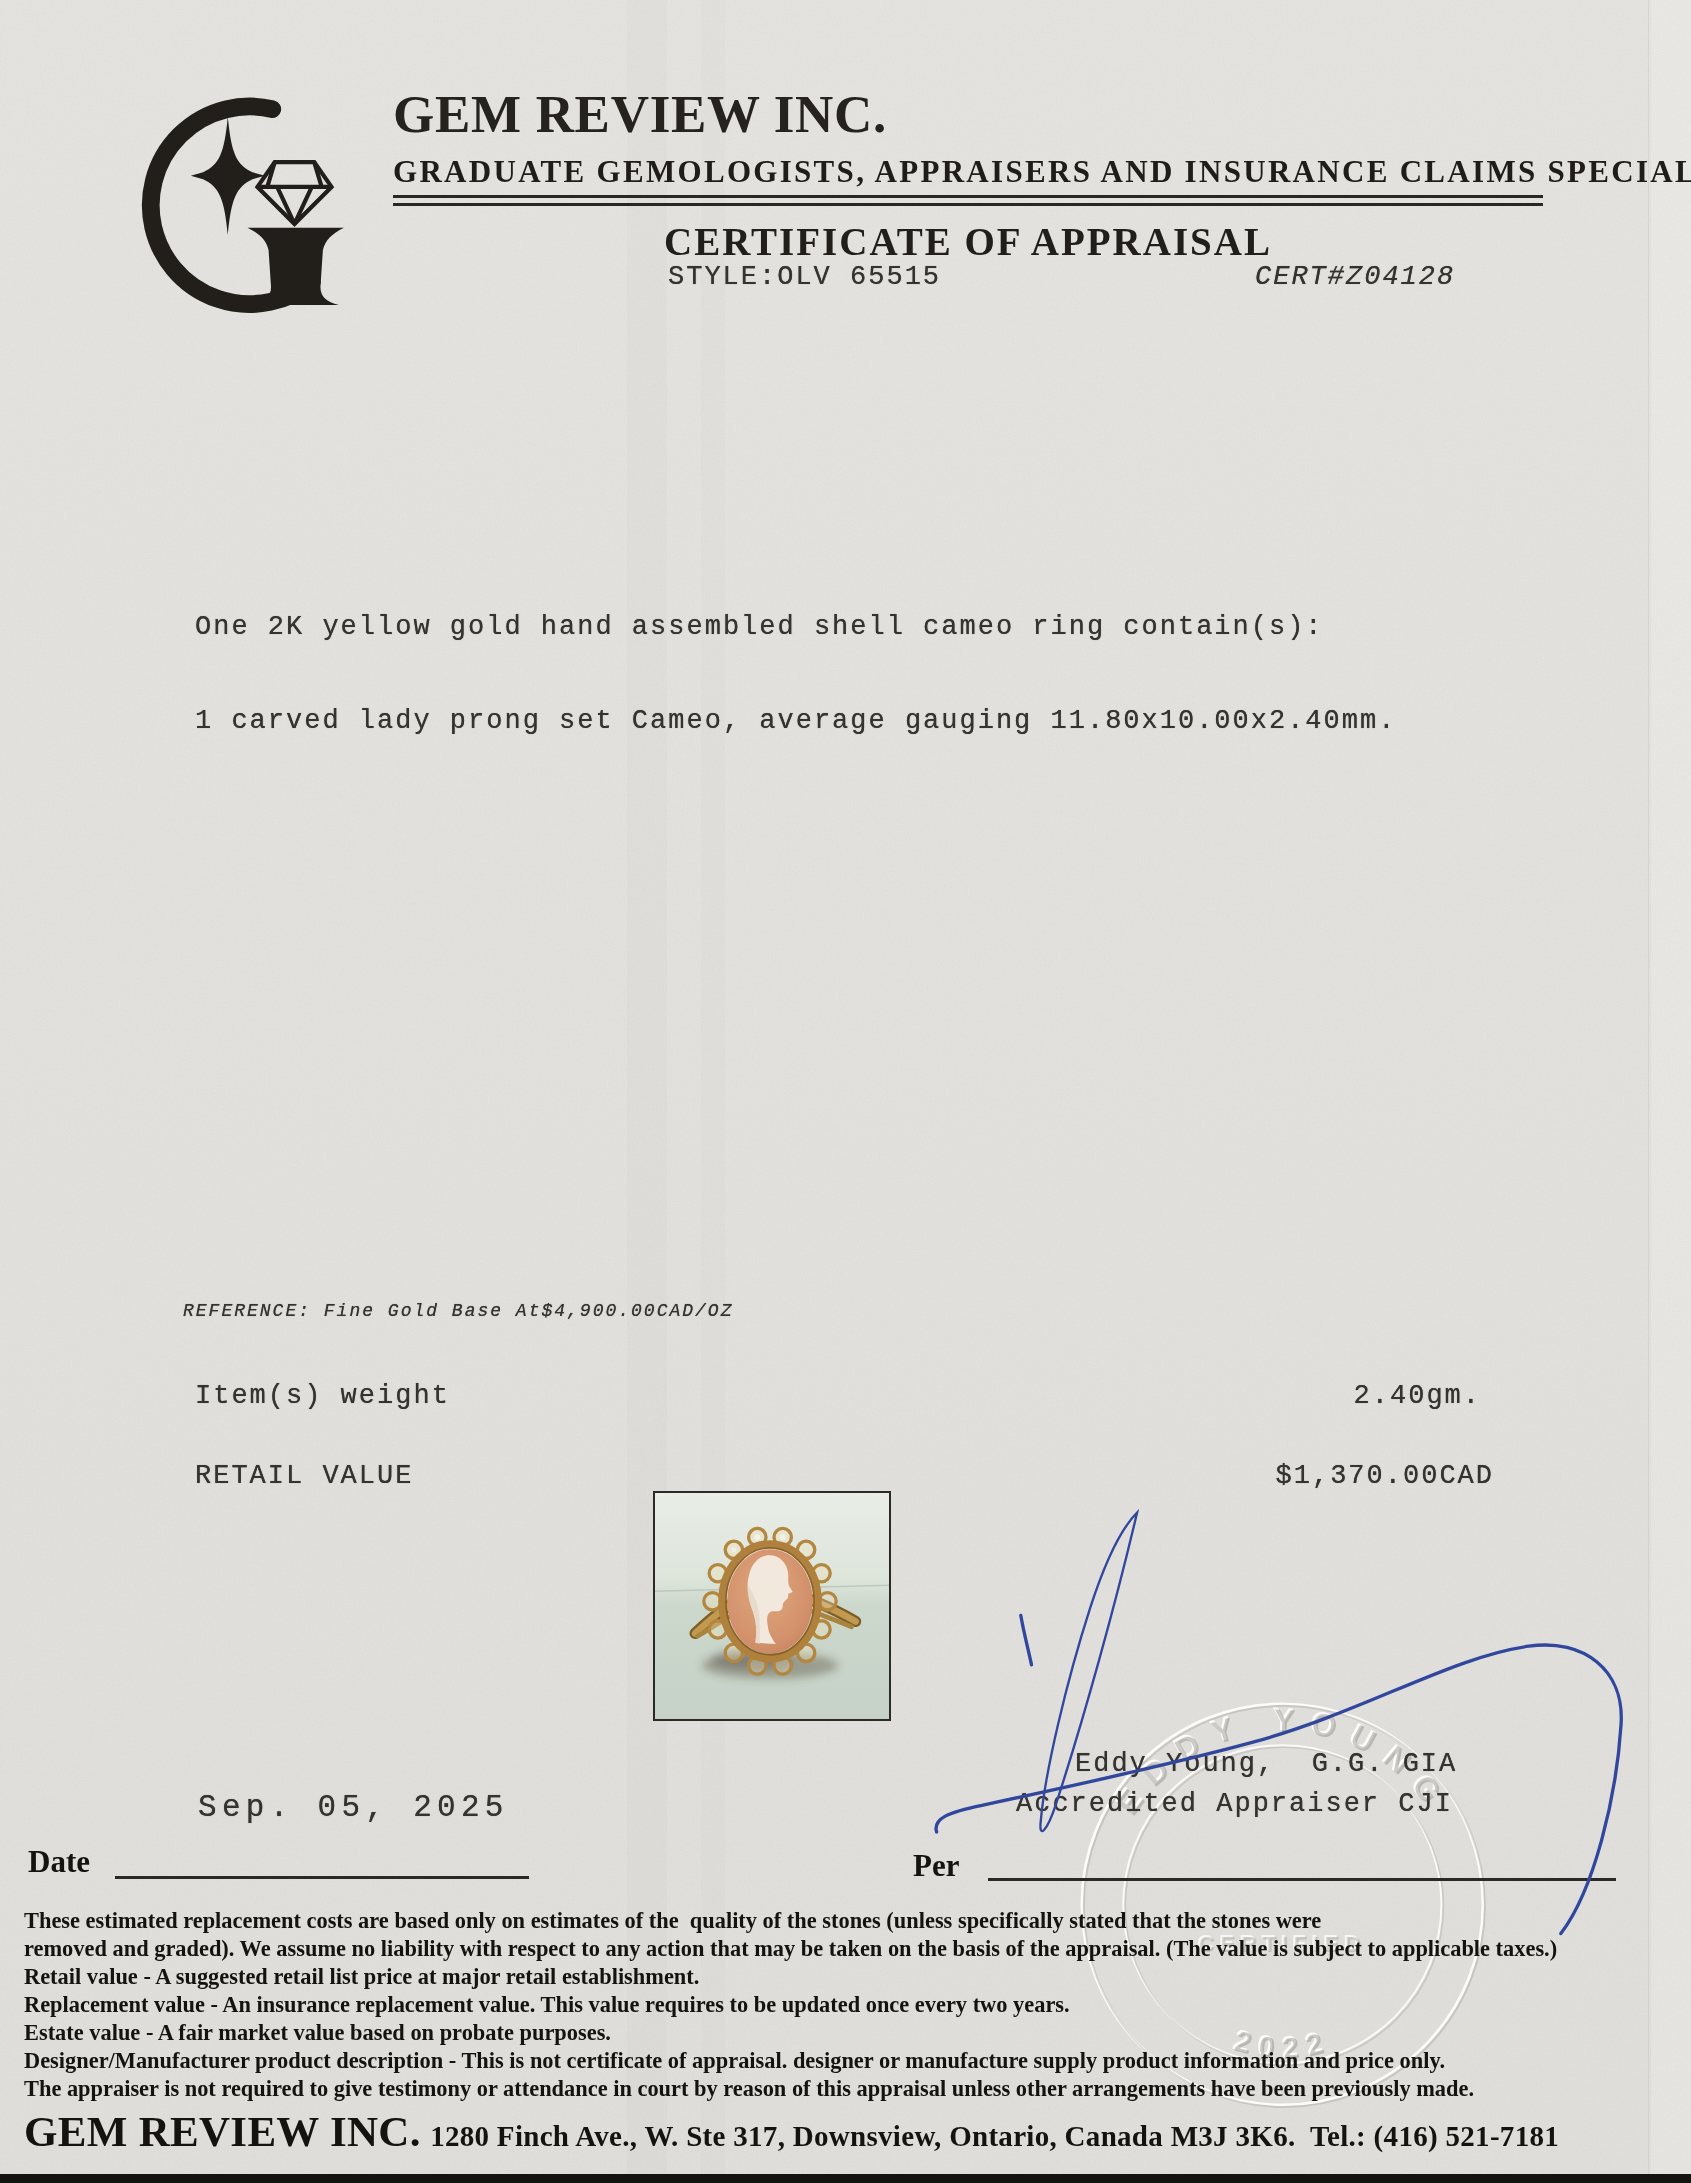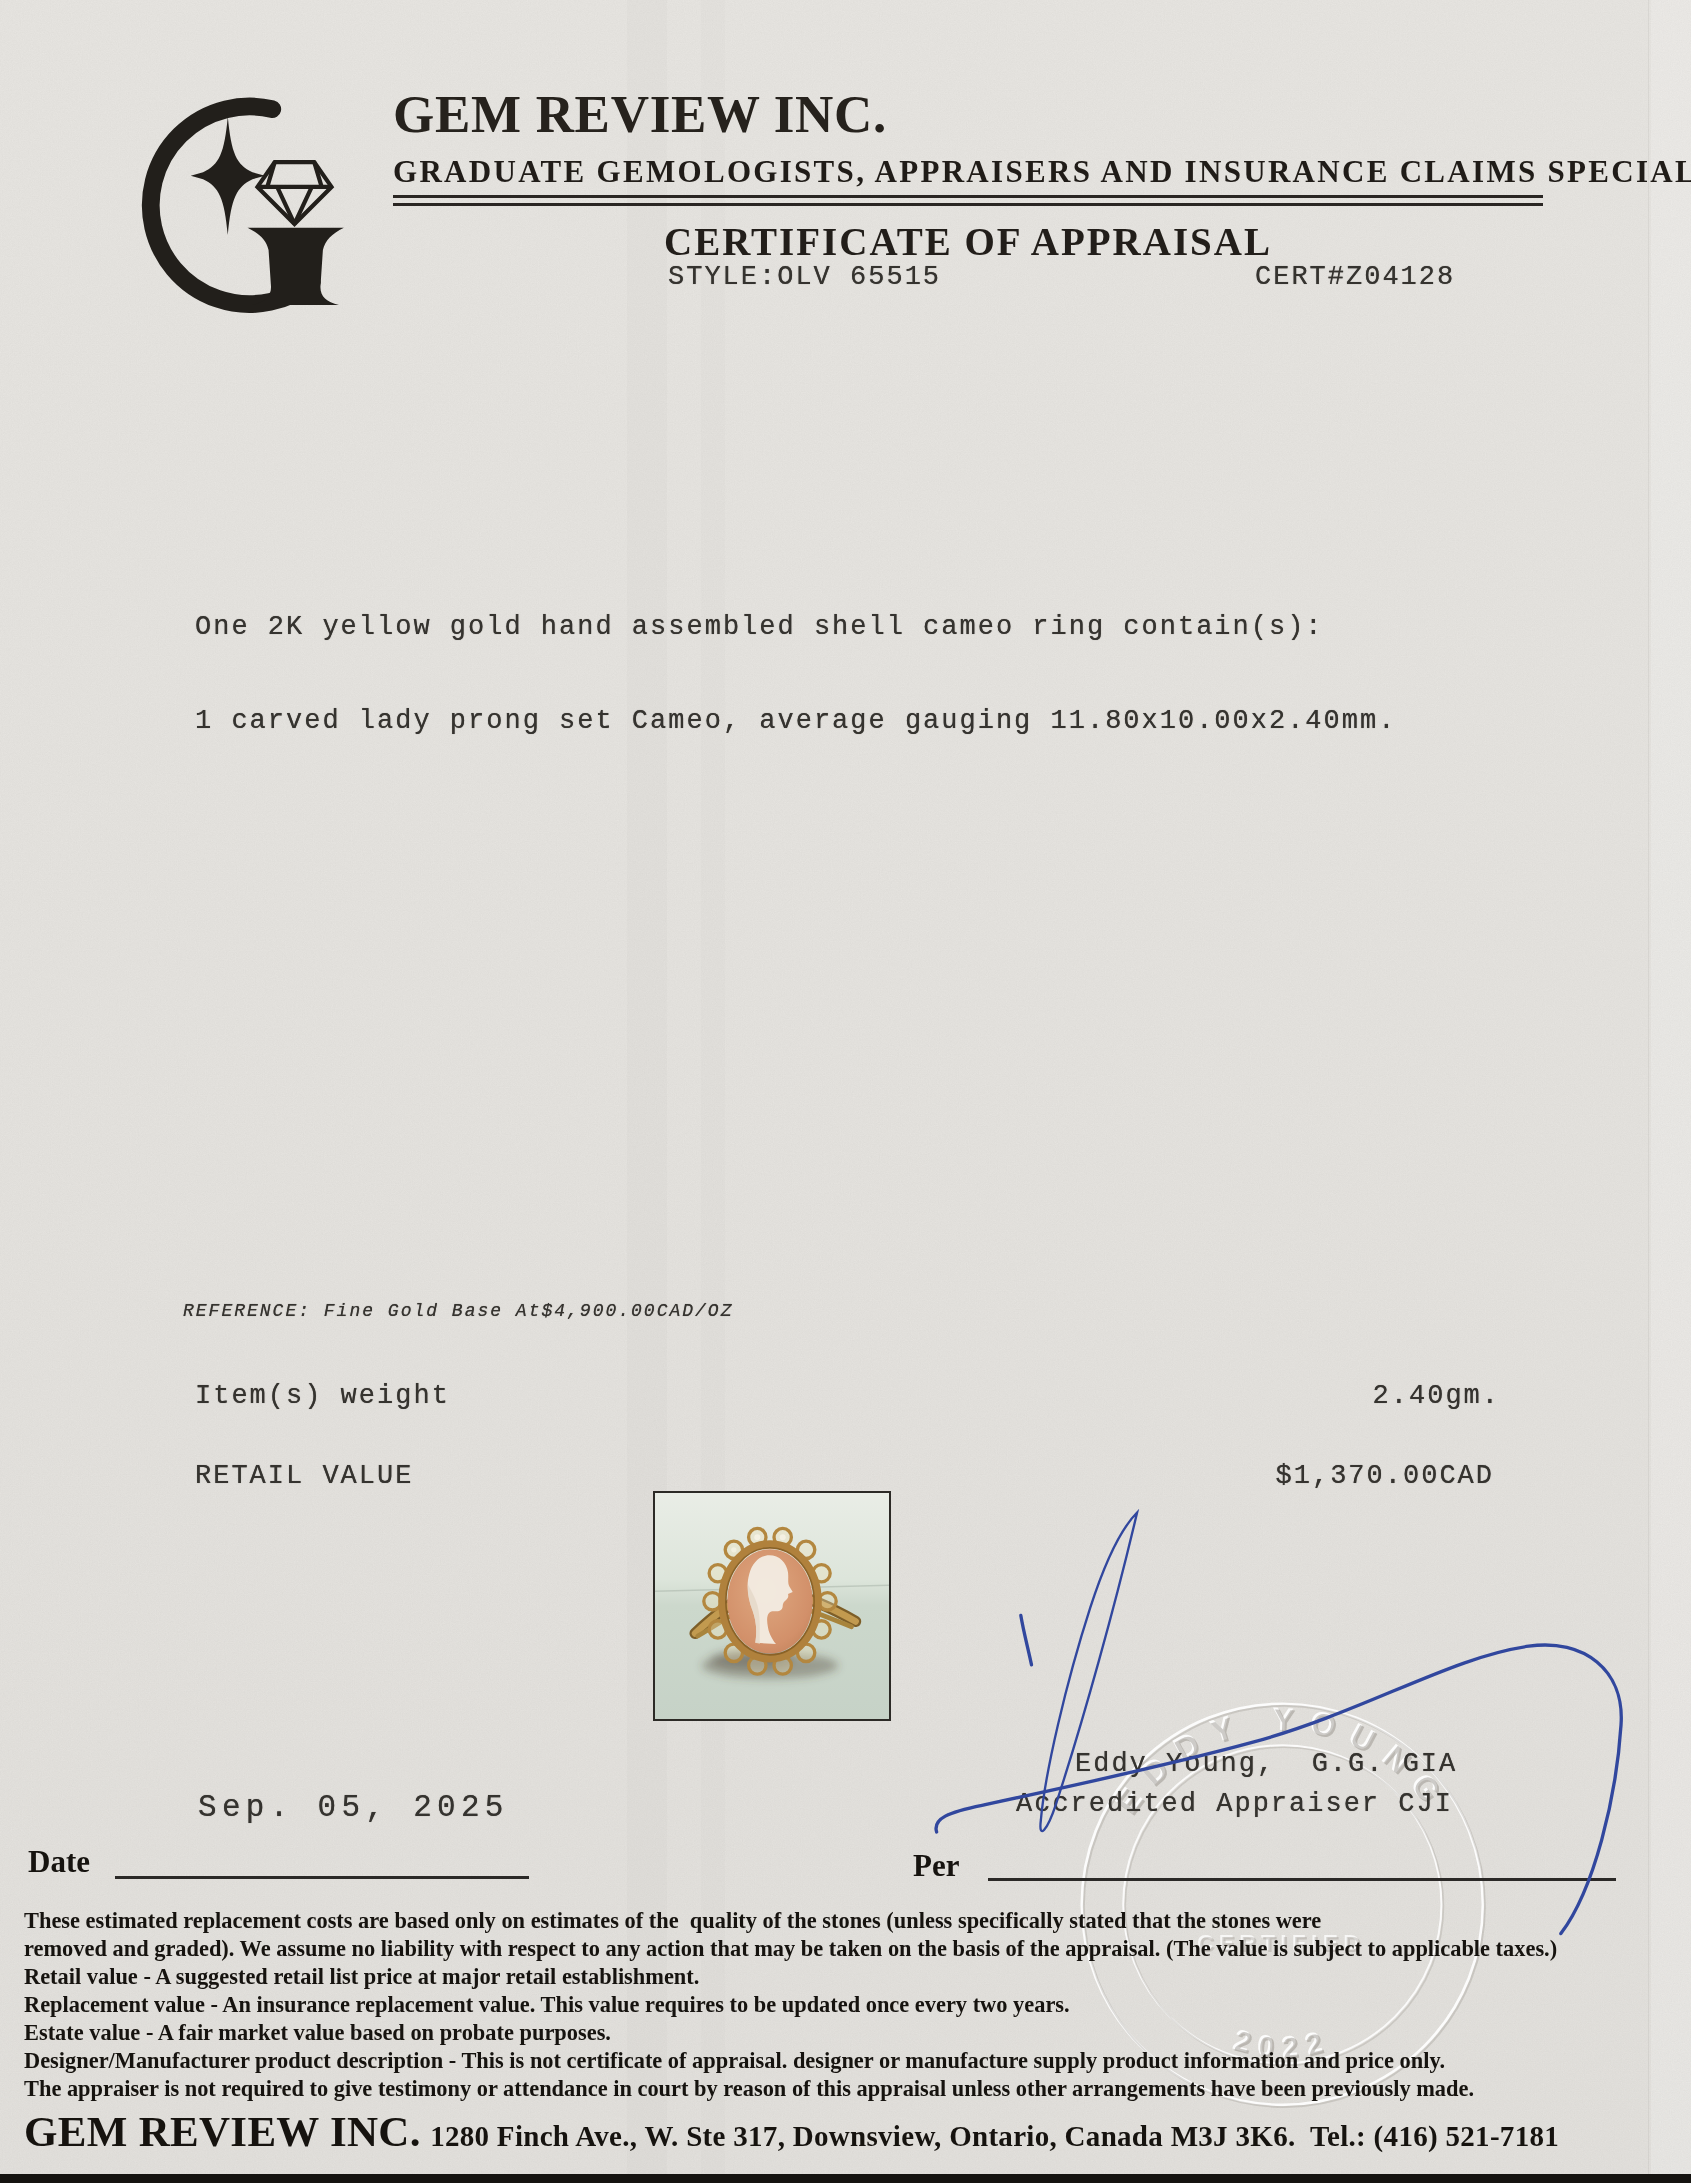--- a/index.html
+++ b/index.html
@@ -67,29 +67,29 @@
 
   <div class="abs z4 serifb" style="left:393px;top:84px;font-size:53px;letter-spacing:0.7px;color:#26221d;">GEM REVIEW INC.</div>
 
   <div class="abs z4 serifb" style="left:393px;top:154px;font-size:31px;letter-spacing:2.3px;color:#201c18;">GRADUATE GEMOLOGISTS, APPRAISERS AND INSURANCE CLAIMS SPECIALIST</div>
 
   <div class="abs z4 rule-double" style="left:393px;top:195px;width:1150px;"></div>
 
   <div class="abs z4 serifb" style="left:393px;top:219px;width:1150px;text-align:center;font-size:39px;letter-spacing:2px;color:#221e1a;">CERTIFICATE OF APPRAISAL</div>
 
   <div class="abs z4 mono" style="left:668px;top:262px;font-size:27px;letter-spacing:2px;text-align:center;">STYLE:OLV 65515</div>
-  <div class="abs z4 mono" style="left:1255px;top:262px;font-size:27px;letter-spacing:2px;">CERT#Z04128</div>
+  <div class="abs z4 mono" style="left:1255px;top:262px;font-size:27px;letter-spacing:2px;font-style:italic;">CERT#Z04128</div>
 
   <div class="abs z4 mono" style="left:195px;top:612px;font-size:27px;letter-spacing:2px;">One 2K yellow gold hand assembled shell cameo ring contain(s):</div>
   <div class="abs z4 mono" style="left:195px;top:706px;font-size:27px;letter-spacing:2px;">1 carved lady prong set Cameo, average gauging 11.80x10.00x2.40mm.</div>
 
   <div class="abs z4 mono" style="left:183px;top:1301px;font-size:18px;letter-spacing:2px;font-style:italic;">REFERENCE: Fine Gold Base At$4,900.00CAD/OZ</div>
 
   <div class="abs z4 mono" style="left:195px;top:1381px;font-size:27px;letter-spacing:2px;">Item(s) weight</div>
-  <div class="abs z4 mono" style="right:237px;top:1381px;font-size:27px;letter-spacing:2px;">2.40gm.</div>
+  <div class="abs z4 mono" style="right:256px;top:1381px;font-size:27px;letter-spacing:2px;">2.40gm.</div>
 
   <div class="abs z4 mono" style="left:195px;top:1461px;font-size:27px;letter-spacing:2px;">RETAIL VALUE</div>
   <div class="abs z4 mono" style="right:243px;top:1461px;font-size:27px;letter-spacing:2px;">$1,370.00CAD</div>
 
   <div id="photo-frame" class="abs">
     <svg width="234" height="226" viewBox="0 0 350 338">
       <defs>
         <linearGradient id="pbg" x1="0" y1="0" x2="0" y2="1">
           <stop offset="0" stop-color="#e9ede6"></stop>
           <stop offset="0.38" stop-color="#dde5db"></stop>

